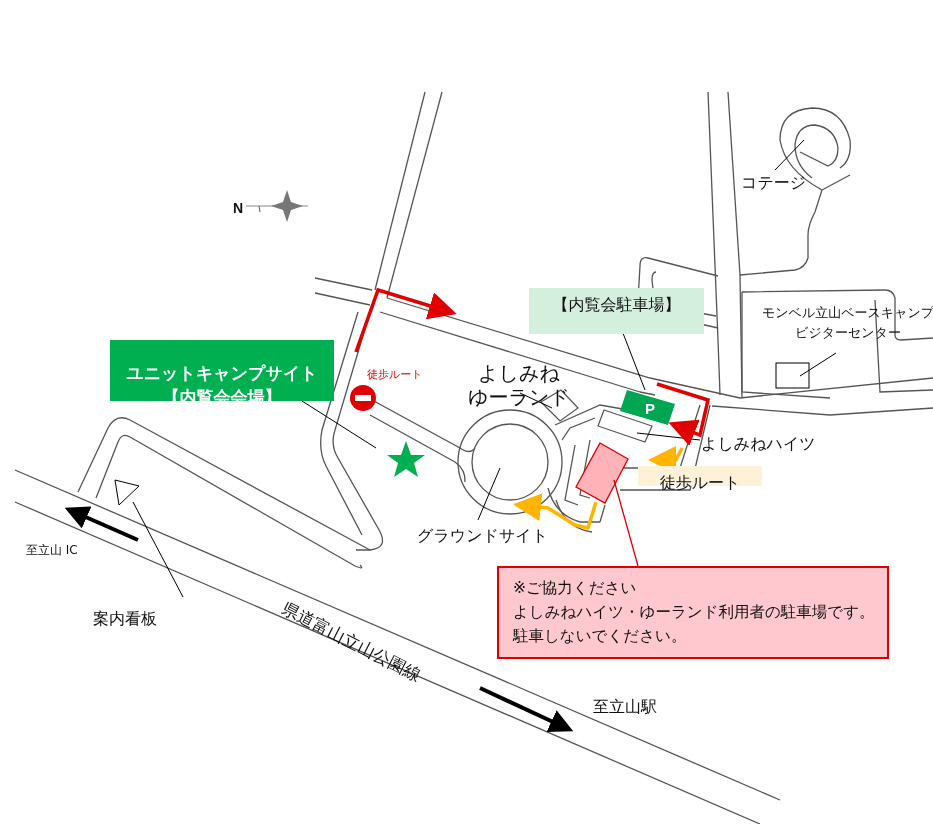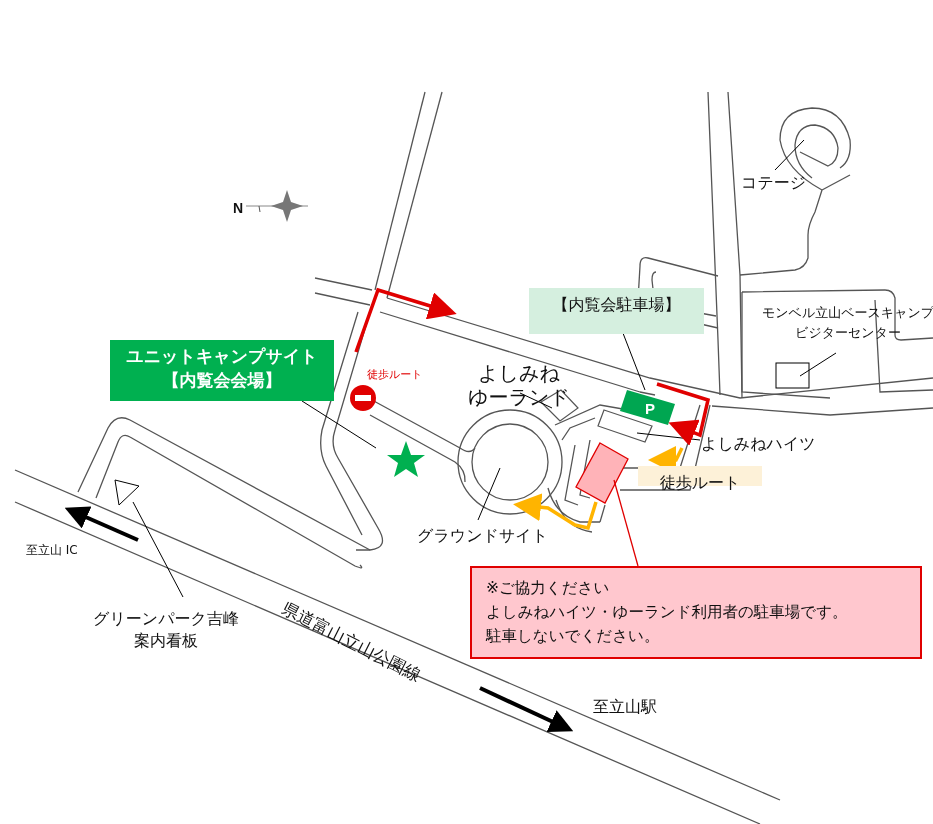--- a/index.html
+++ b/index.html
@@ -1,21 +1,21 @@
 <!DOCTYPE html>
 <html><head>
 <meta charset="utf-8">
 <style>
   html, body { margin: 0; padding: 0; background: #ffffff; }
   body { width: 933px; height: 824px; position: relative; overflow: hidden;
          font-family: "DejaVu Sans", "Liberation Sans", sans-serif; color: #111; }
   svg.map { position: absolute; left: 0; top: 0; }
   .lbl { position: absolute; white-space: nowrap; line-height: 1.2; }
   .box-green { position: absolute; background: #00b050; color: #fff; text-align: center;
-               font-weight: bold; font-size: 17px; line-height: 24px; padding-top: 4px; box-sizing: border-box; }
+               font-weight: bold; font-size: 17px; line-height: 24px; padding-top: 21px; box-sizing: border-box; }
   .box-mint { position: absolute; background: #d5efdf; font-size: 16px; text-align: center;
               line-height: 34px; box-sizing: border-box; }
   .box-cream { position: absolute; background: #fdf1d8; font-size: 16px; text-align: center;
                line-height: 34px; box-sizing: border-box; }
   .box-warn { position: absolute; background: #ffc7ce; border: 2px solid #e00000; box-sizing: border-box;
               font-size: 15.5px; line-height: 24px; padding: 8px 0 0 14px; }
   .rot { transform-origin: left top; }
 </style>
 </head>
 <body>
@@ -165,23 +165,22 @@
 <div class="lbl" style="left:762px;top:303px;font-size:13px;text-align:center;line-height:20px;">
   <div>モンベル立山ベースキャンプ</div>
   <div>ビジターセンター</div>
 </div>
 
 <div class="lbl" style="left:26px;top:543px;font-size:12px;">至立山 IC</div>
 
 <div class="lbl" style="left:593px;top:697px;font-size:16px;">至立山駅</div>
 
 <div class="lbl" style="left:93px;top:608px;font-size:16px;text-align:center;line-height:22px;">
-  <div>グリーンパーク吉峰</div>
   <div>案内看板</div>
 </div>
 
 <div class="lbl rot" style="left:288px;top:598px;font-size:17px;transform:rotate(27deg);">県道富山立山公園線</div>
 
-<div class="box-warn" style="left:470px;top:566px;width:452px;height:93px;">
+<div class="box-warn" style="left:497px;top:566px;width:392px;height:93px;">
   <div>※ご協力ください</div>
   <div>よしみねハイツ・ゆーランド利用者の駐車場です。</div>
   <div>駐車しないでください。</div>
 </div>
 
 </body></html>

